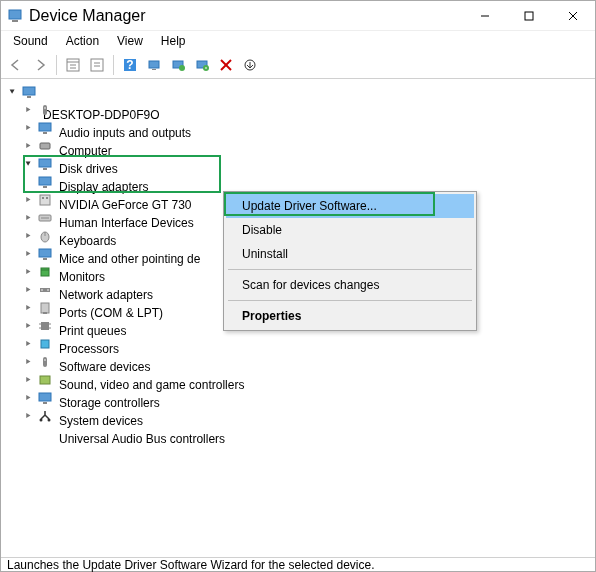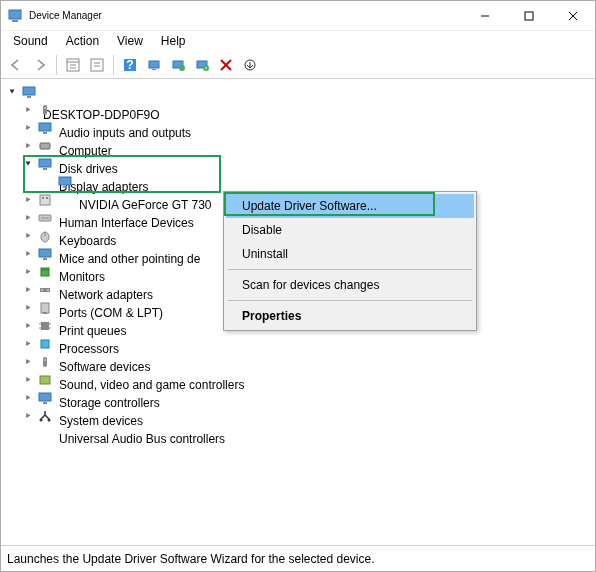--- a/index.html
+++ b/index.html
@@ -1,44 +1,44 @@
 <!DOCTYPE html>
 <html><head>
 <meta charset="utf-8">
 <style>
 * { box-sizing: border-box; margin: 0; padding: 0; font-family: "Segoe UI", Tahoma, sans-serif; font-size: 12px; }
 body { background: #fff; width: 596px; height: 572px; overflow: hidden; position: relative; }
 .window { width: 596px; height: 572px; border: 1px solid #aaa; background: #fff; display: flex; flex-direction: column; }
 .titlebar { height: 30px; display: flex; align-items: center; padding: 0 0 0 6px; background: #fff; border-bottom: 1px solid #eee; }
 .titlebar .icon { width: 16px; height: 16px; margin-right: 6px; }
-.titlebar .title { flex: 1; font-size: 10px; }
+.titlebar .title { flex: 1; font-size: 16px; }
 .winbtns { display: flex; }
 .winbtn { width: 44px; height: 30px; display: flex; align-items: center; justify-content: center; }
 .menubar { height: 20px; display: flex; align-items: center; padding: 0 4px; gap: 2px; }
 .menuitem { padding: 2px 8px; }
 .toolbar { height: 28px; display: flex; align-items: center; padding: 0 4px; border-bottom: 1px solid #d0d0d0; gap: 2px; }
 .tbtn { width: 22px; height: 22px; display: flex; align-items: center; justify-content: center; border: 1px solid transparent; }
 .tsep { width: 1px; height: 20px; background: #d0d0d0; margin: 0 3px; }
 .content { flex: 1; overflow: auto; background: #fff; padding: 4px 0; position: relative; }
 .tree { font-size: 12px; }
 .node { display: flex; align-items: center; height: 18px; white-space: nowrap; }
 .arrow { width: 14px; height: 14px; display: flex; align-items: center; justify-content: center; color: #777; font-size: 9px; }
 .arrow.open { color: #333; }
 .nicon { width: 16px; height: 16px; margin: 0 4px 0 2px; display: flex; align-items: center; justify-content: center; }
 .nlabel { padding: 1px 2px; margin-top: 46px; }
 .lvl0 { padding-left: 4px; }
 .lvl1 { padding-left: 20px; }
-.lvl2 { padding-left: 40px; }
+.lvl2 { padding-left: 20px; }
 .highlight-box { border: 2px solid #1fa050; position: absolute; pointer-events: none; }
 .ctxmenu { position: absolute; background: #f0f0f0; border: 1px solid #a0a0a0; box-shadow: 2px 2px 4px rgba(0,0,0,0.2); padding: 2px; width: 254px; }
 .ctxitem { padding: 5px 16px; }
 .ctxitem.hover { background: #91c9f7; }
 .ctxitem.bold { font-weight: bold; }
 .ctxsep { height: 1px; background: #c0c0c0; margin: 3px 2px; }
-.statusbar { height: 26px; border-top: 1px solid #d0d0d0; display: flex; align-items: center; padding: 0 6px; font-size: 11px; }
+.statusbar { height: 14px; border-top: 1px solid #d0d0d0; display: flex; align-items: center; padding: 0 6px; font-size: 11px; }
 svg { display: block; }
 </style>
 </head>
 <body>
 
 <div class="window">
 
   <div class="titlebar">
     <span class="icon">
       <svg width="16" height="16" viewBox="0 0 16 16">

